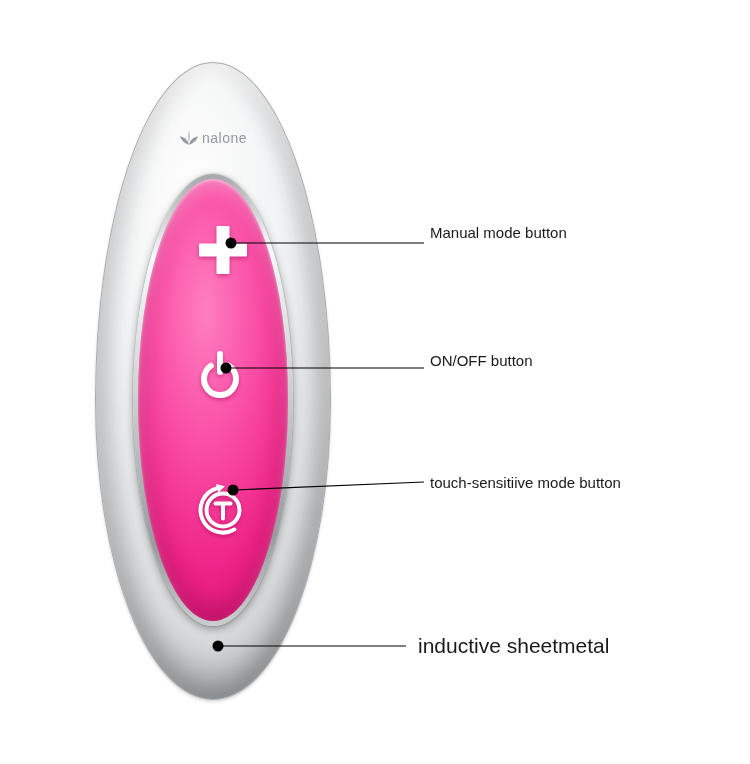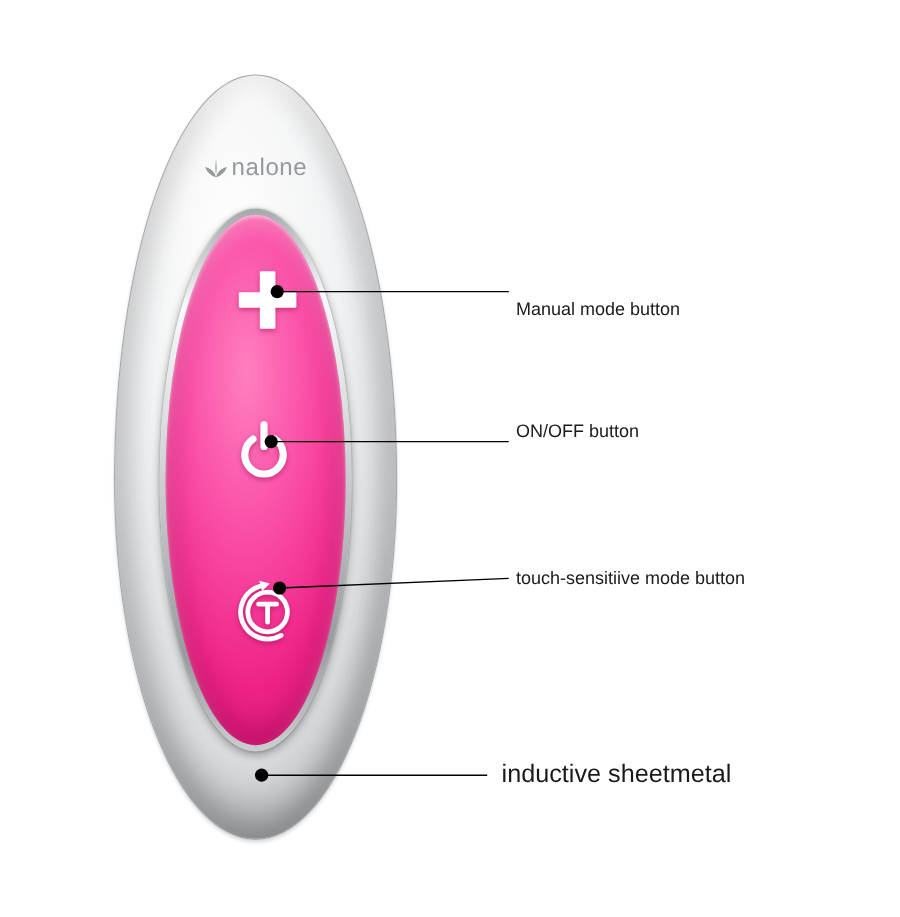--- a/index.html
+++ b/index.html
@@ -16,22 +16,22 @@
       inset 0 10px 18px rgba(255,255,255,.9),
       inset -10px 0 18px rgba(90,92,95,.25),
       inset 10px 0 18px rgba(120,122,125,.18),
       0 2px 3px rgba(0,0,0,.15);
     border:1px solid #a7aaac;
     box-sizing:border-box;
   }
 
   .logo{
     position:absolute;top:66px;left:0;right:0;
-    display:flex;justify-content:center;align-items:center;gap:3px;
-    color:var(--logo-gray,#94999d);font-size:20px;letter-spacing:.5px;font-weight:400;
+    display:flex;justify-content:center;align-items:flex-end;gap:3px;
+    color:var(--logo-gray,#94999d);font-size:14px;letter-spacing:.5px;font-weight:400;
     user-select:none;
   }
   .logo svg{display:block;}
 
   
   .panel-ring{
     position:absolute;left:37px;top:111px;width:160px;height:452px;
     border-radius:50%;
     background:linear-gradient(175deg,#9ea1a3 0%,#f8f9fa 18%,#d3d5d7 45%,#989b9e 80%,#cfd1d3 100%);
     box-shadow:0 3px 8px rgba(0,0,0,.35), 0 0 2px rgba(0,0,0,.3);
@@ -51,21 +51,21 @@
   .btn-plus{left:57px;top:43px;}
   .btn-power{left:59px;top:171px;}
   .btn-touch{left:57px;top:301px;}
 
   
   .callout-svg{position:absolute;left:0;top:0;pointer-events:none;}
   .callout-label{
     position:absolute;transform:translateY(-50%);
     color:var(--label-text,#1a1a1a);font-size:15px;white-space:nowrap;
   }
-  .lbl-1{left:430px;top:258px;}
+  .lbl-1{left:430px;top:232px;}
   .lbl-2{left:430px;top:360px;}
   .lbl-3{left:430px;top:482px;}
   .lbl-4{left:418px;top:646px;font-size:21px;}
 </style>
 </head>
 <body>
 
 <div class="canvas">
 
   <div class="shell">

